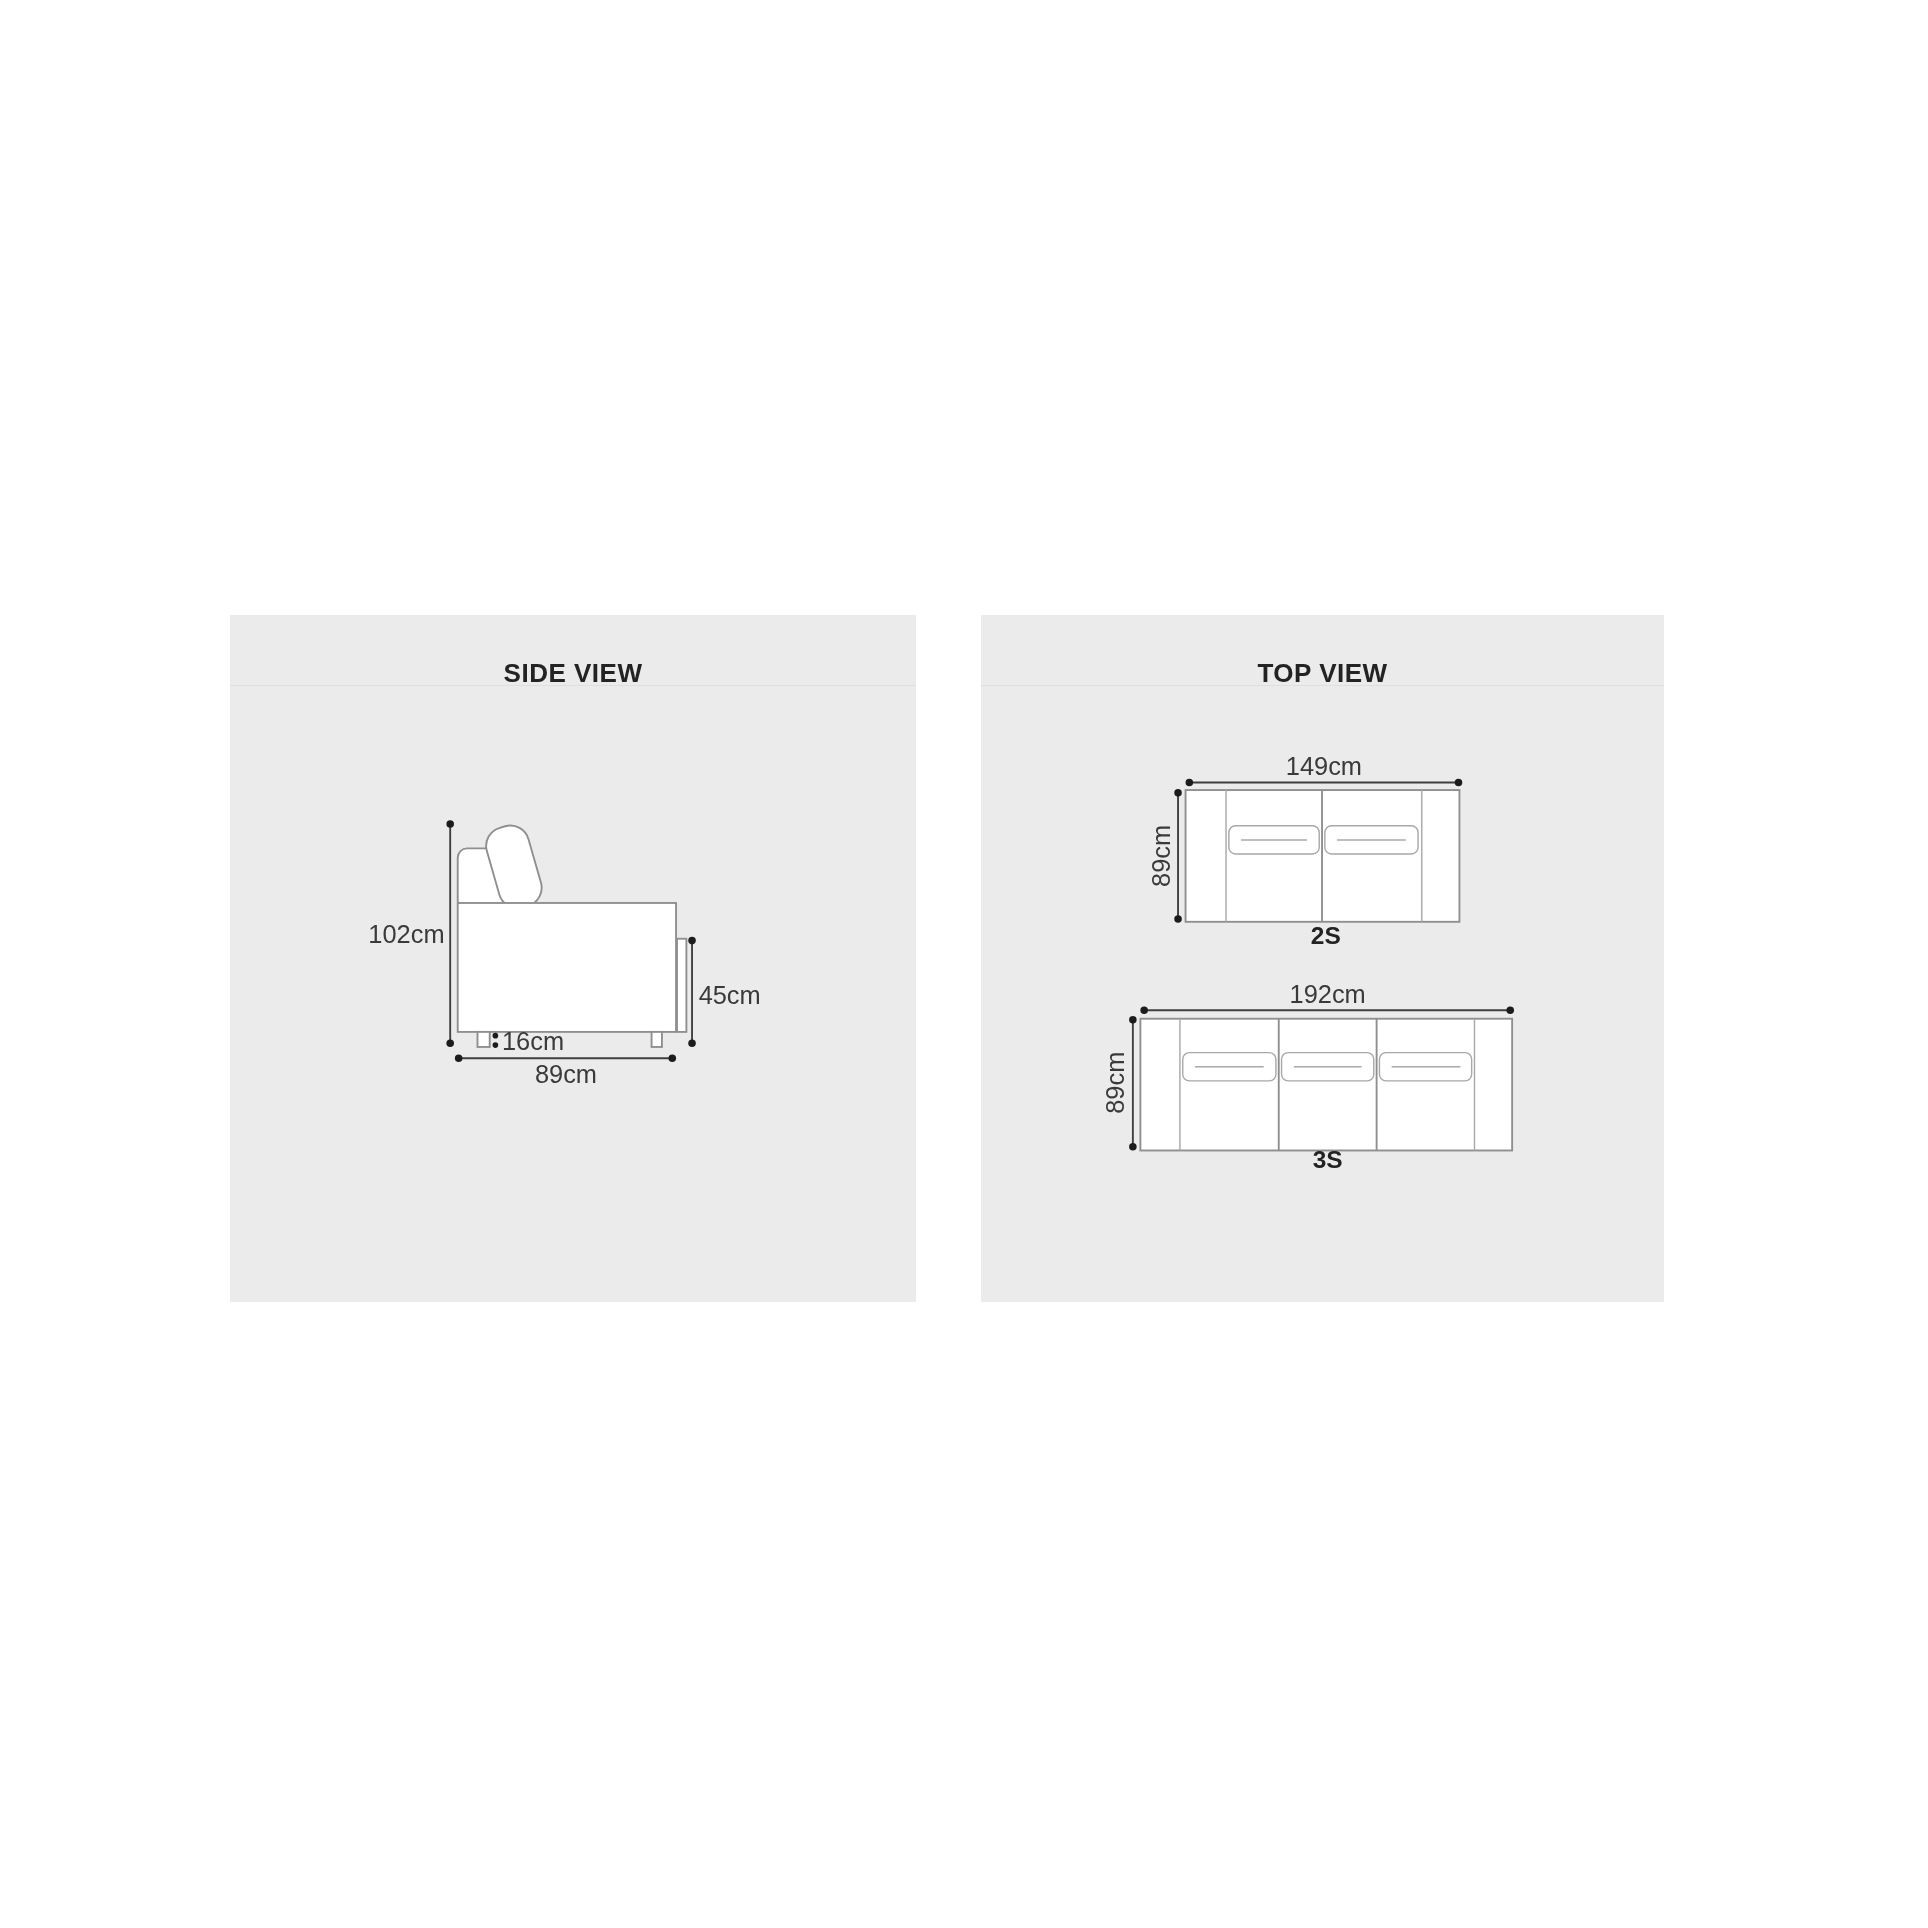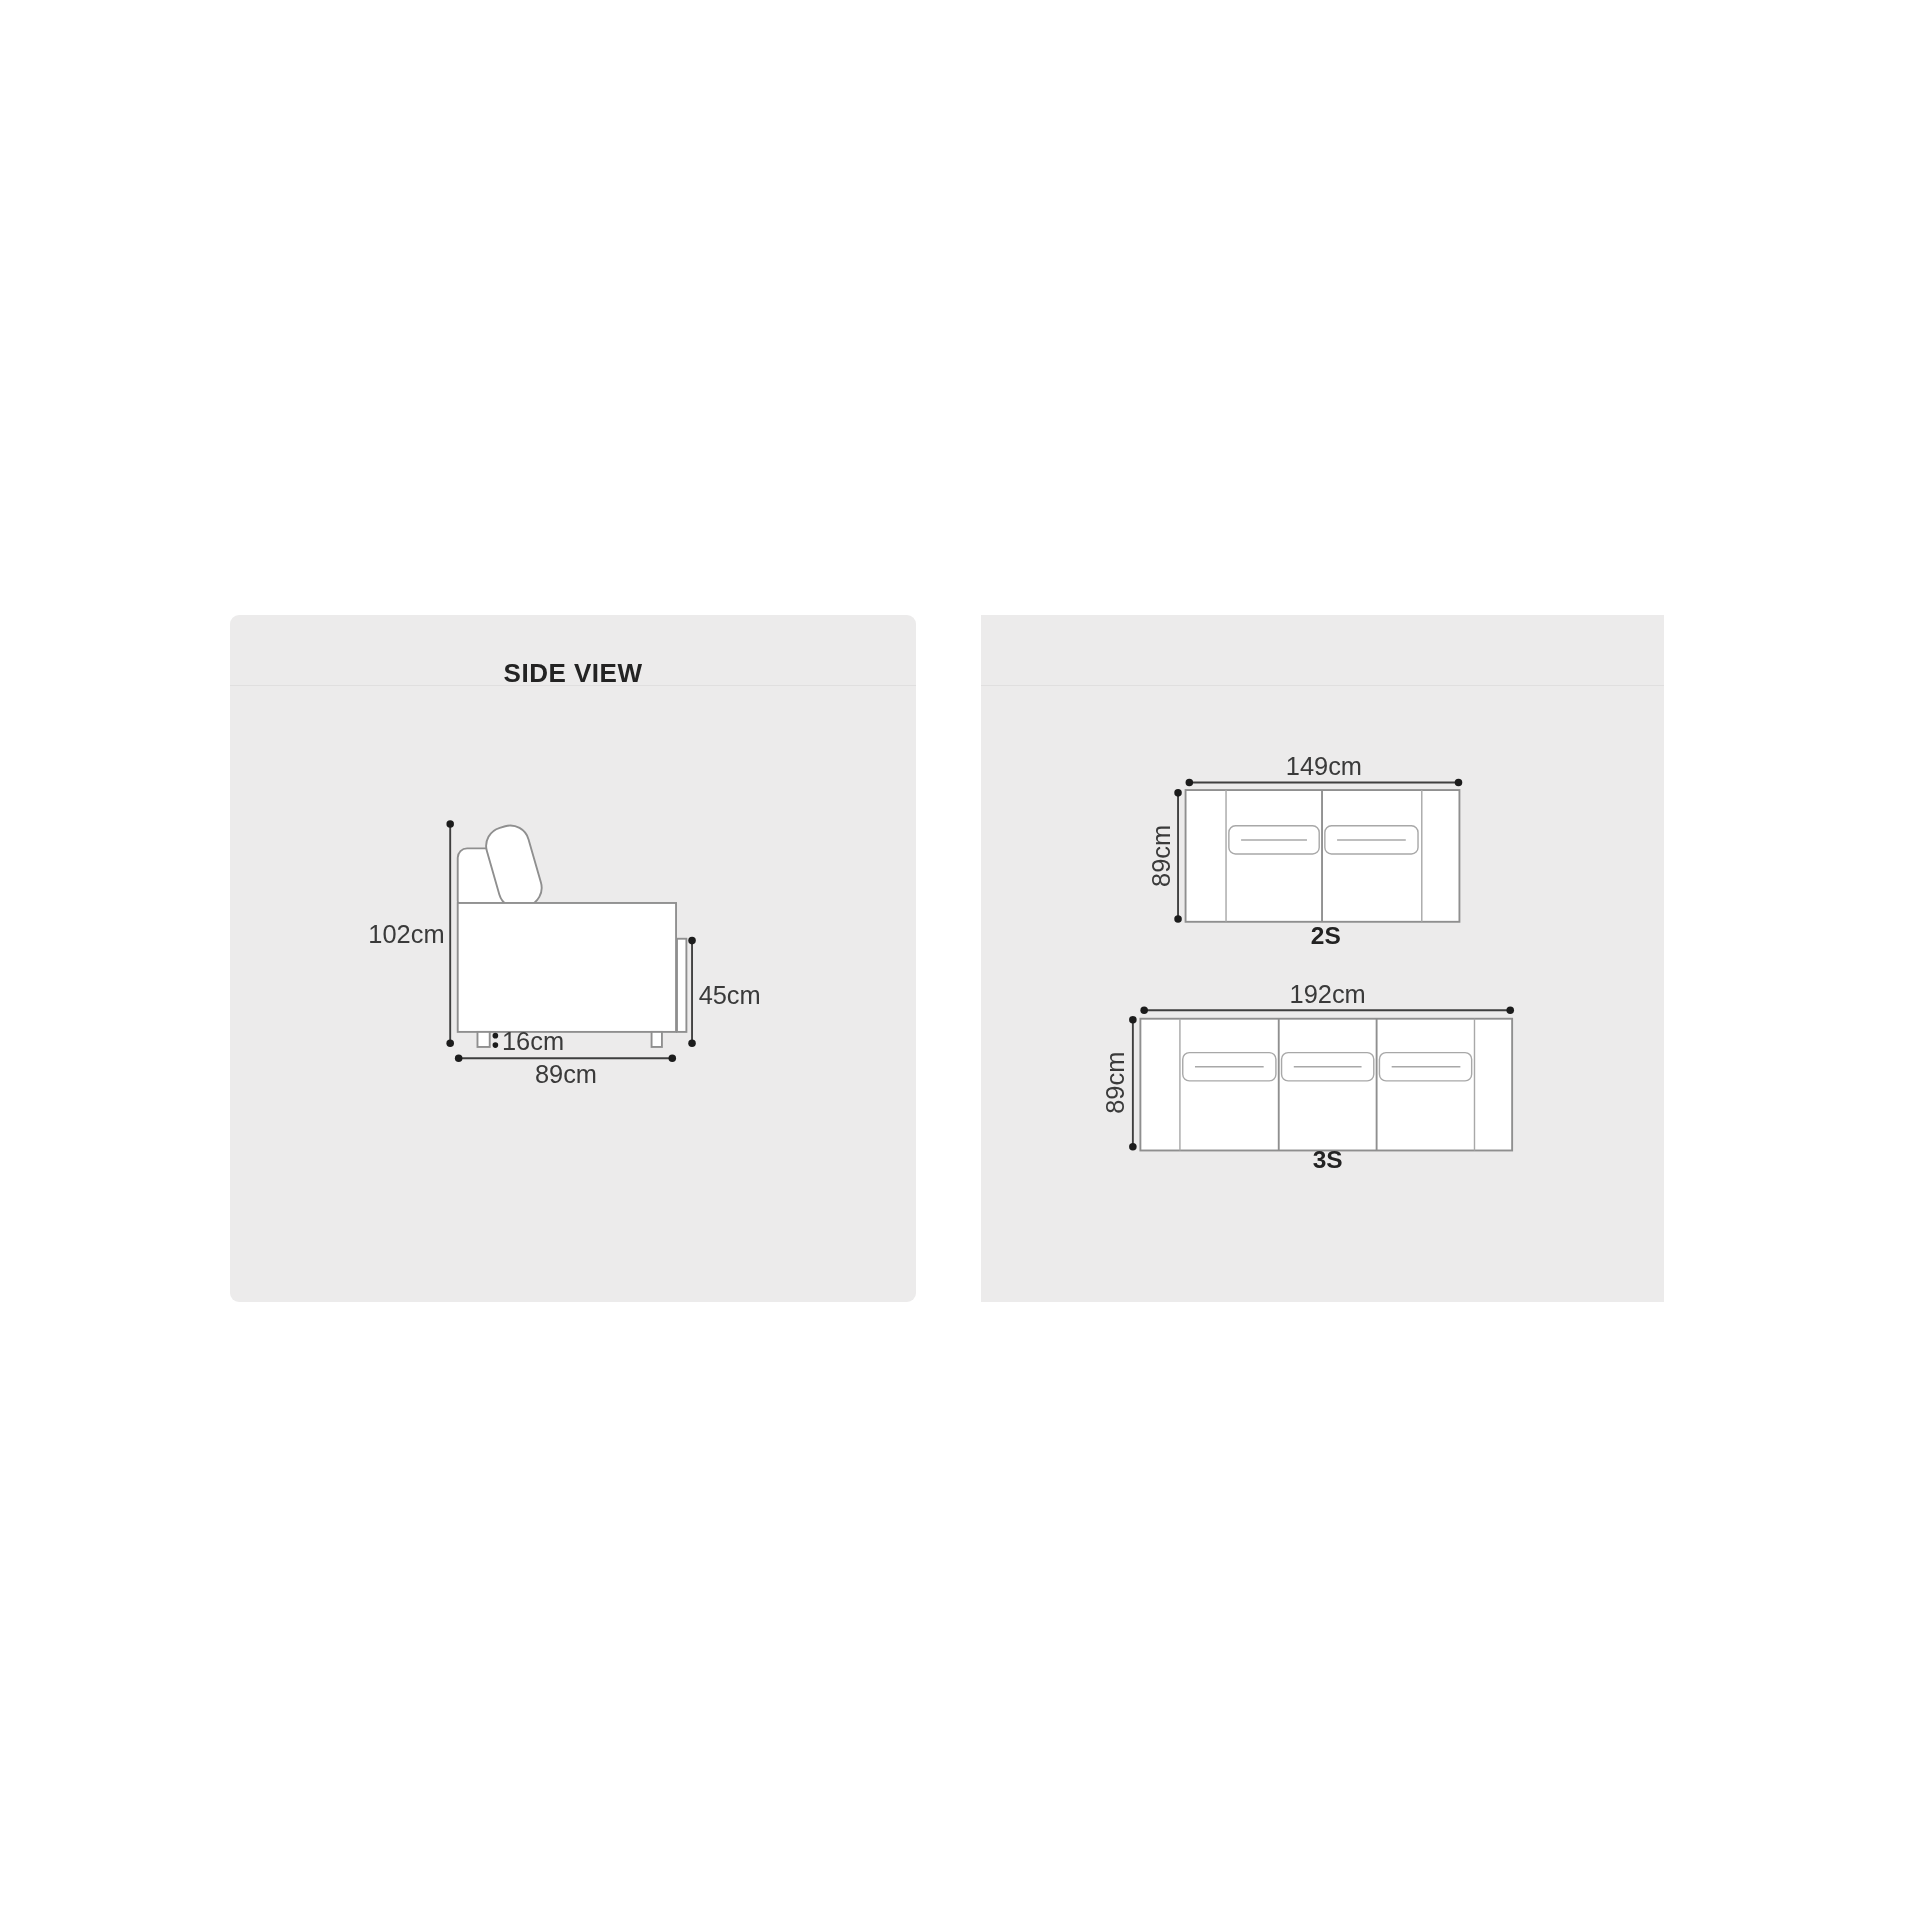--- a/index.html
+++ b/index.html
@@ -10,21 +10,21 @@
     height: 1928px;
     background: #ffffff;
     overflow: hidden;
   }
   .panel {
     position: absolute;
     top: 615px;
     height: 687px;
     background: #ecebeb;
   }
-  #panel-side { left: 230px; width: 686px; border-radius: 9px; }
+  #panel-side { left: 230px; width: 686px; }
   #panel-top  { left: 981px; width: 683px; }
   .panel-title {
     position: absolute;
     top: 43px;
     left: 0;
     width: 100%;
     text-align: center;
     font-size: 26px;
     font-weight: bold;
     letter-spacing: 0.5px;
@@ -90,20 +90,21 @@
       <text x="289" y="462" text-anchor="start" class="dimtext">16cm</text>
 
       <line x1="243" y1="471" x2="470" y2="471" class="dimline"></line>
       <circle cx="243" cy="471" r="4" class="dimdot"></circle>
       <circle cx="470" cy="471" r="4" class="dimdot"></circle>
       <text x="357" y="497" text-anchor="middle" class="dimtext">89cm</text>
     </svg>
   </div>
 
   <div class="panel" id="panel-top">
+    <div class="panel-title">TOP VIEW</div>
     <div class="panel-rule"></div>
 
     <svg class="drawing" width="683" height="687" viewBox="0 0 725 730">
 
       <line x1="221" y1="178" x2="507" y2="178" class="dimline"></line>
       <circle cx="221" cy="178" r="4" class="dimdot"></circle>
       <circle cx="507" cy="178" r="4" class="dimdot"></circle>
       <text x="364" y="170" text-anchor="middle" class="dimtext">149cm</text>
 
       <rect x="217" y="186" width="291" height="140" class="outline"></rect>

